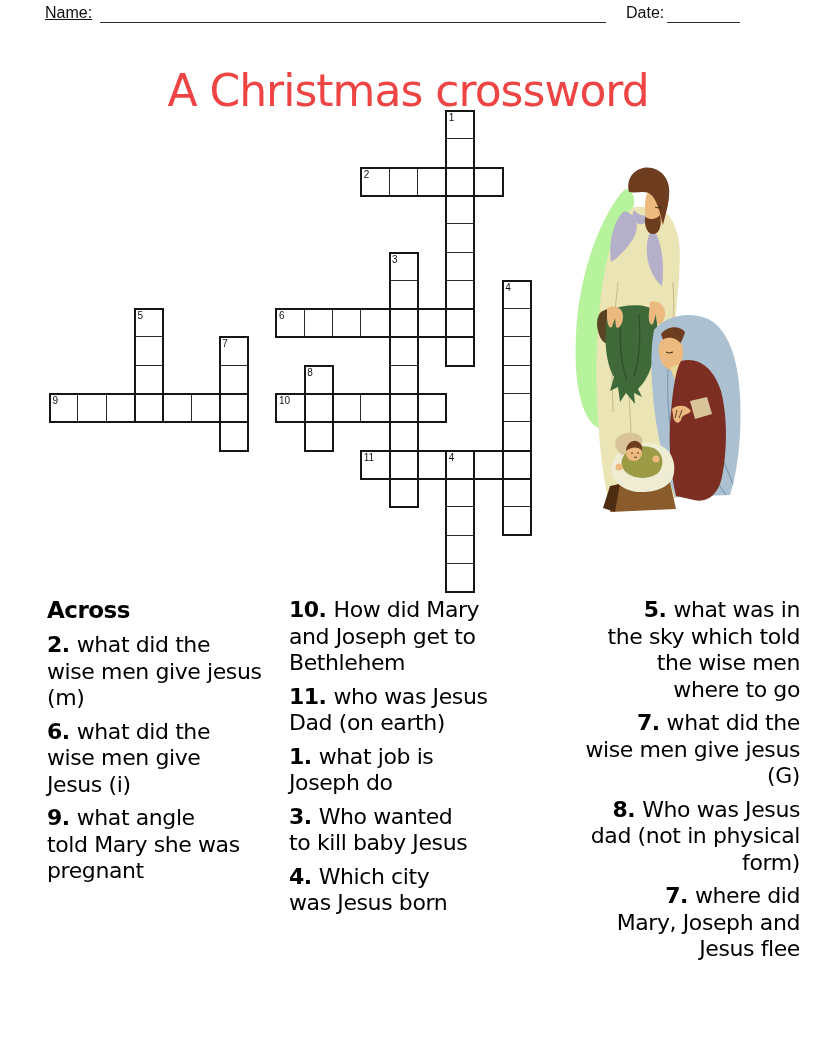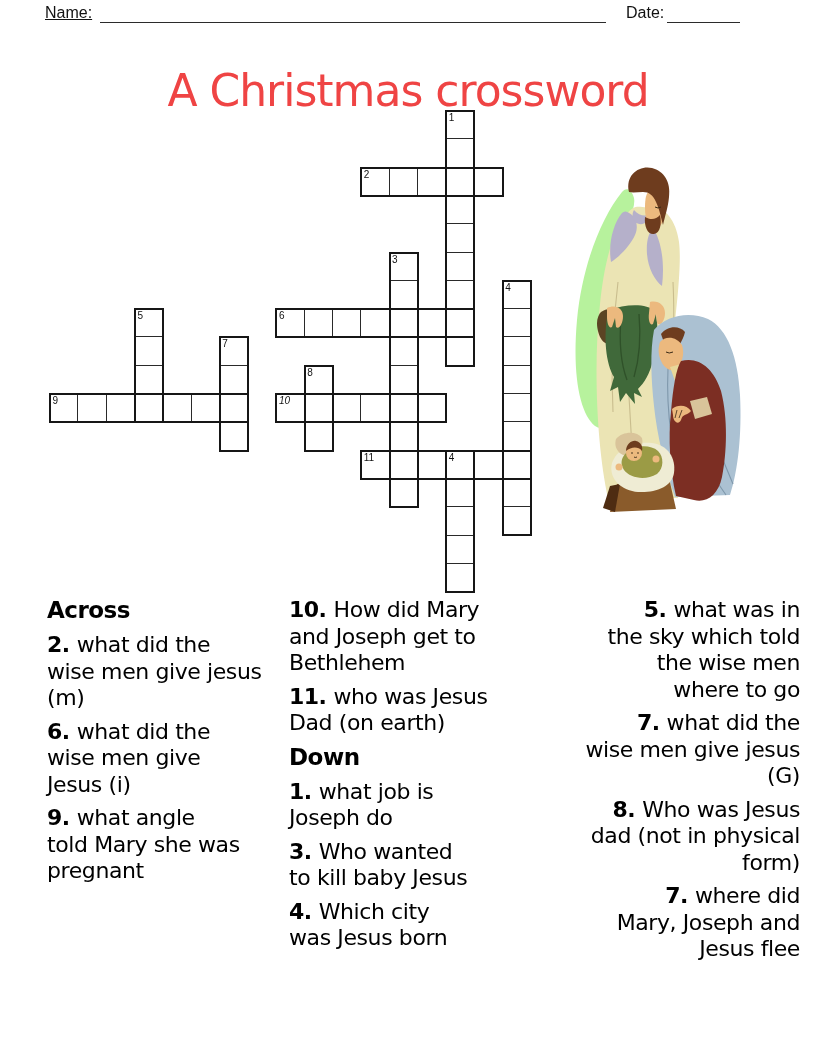--- a/index.html
+++ b/index.html
@@ -189,21 +189,21 @@
     <div class="word-outline" style="left: 396.2px; top: 339.6px; width: 30.3px; height: 143.5px;"></div>
     <span class="cell-num" style="left: 399.7px; top: 3px;">1</span>
     <span class="cell-num" style="left: 314.8px; top: 59.6px;">2</span>
     <span class="cell-num" style="left: 343.1px; top: 144.5px;">3</span>
     <span class="cell-num" style="left: 456.3px; top: 172.8px;">4</span>
     <span class="cell-num" style="left: 88.4px; top: 201.1px;">5</span>
     <span class="cell-num" style="left: 229.9px; top: 201.1px;">6</span>
     <span class="cell-num" style="left: 173.3px; top: 229.4px;">7</span>
     <span class="cell-num" style="left: 258.2px; top: 257.7px;">8</span>
     <span class="cell-num" style="left: 3.5px; top: 286px;">9</span>
-    <span class="cell-num" style="left: 229.9px; top: 286px; font-style: italic;">10</span>
+    <span class="cell-num" style="left: 229.9px; top: 286px;">10</span>
     <span class="cell-num" style="left: 314.8px; top: 342.6px;">11</span>
     <span class="cell-num" style="left: 399.7px; top: 342.6px;">4</span>
   </div>
 
 <svg class="illustration" viewBox="0 0 210 360" xmlns="http://www.w3.org/2000/svg">
   <g>
     <path d="M67,30 C46,56 27,104 22,158 C17,214 25,252 40,264 C51,271 59,258 55,226 C49,182 52,120 66,81 C72,63 81,46 79,36 C76,25 70,26 67,30 Z" fill="#b7f29d"></path>
     <path fill="none" stroke-width="1.4" d="M66,82 C52,122 49,182 55,226" stroke="#8cd877"></path>
     <path d="M78,46 C62,56 50,92 45,142 C38,204 42,286 53,336 L123,336 C114,290 112,240 116,196 C121,150 127,104 124,80 C121,57 108,43 95,45 C88,46 83,43 78,46 Z" fill="#ebe4b4"></path>
     <path fill="none" stroke-width="1.1" d="M72,200 C75,250 77,290 80,330 M118,120 C120,160 118,200 116,232 M63,120 C58,160 56,210 58,250" stroke="#c9bd8e"></path>
@@ -258,21 +258,20 @@
 told Mary she was
 pregnant</span></p>
 </div>
 
 <div class="clue-col" id="clue-col-2">
   <p class="clue"><b>10.</b><span class="txt">How did Mary
 and Joseph get to
 Bethlehem</span></p>
   <p class="clue"><b>11.</b><span class="txt">who was Jesus
 Dad (on earth)</span></p>
-  <h2 class="clue-heading mid">Down</h2>
   <p class="clue"><b>1.</b><span class="txt">what job is
 Joseph do</span></p>
   <p class="clue"><b>3.</b><span class="txt">Who wanted
 to kill baby Jesus</span></p>
   <p class="clue"><b>4.</b><span class="txt">Which city
 was Jesus born</span></p>
 </div>
 
 <div class="clue-col" id="clue-col-3">
   <p class="clue"><b>5.</b><span class="txt">what was in

